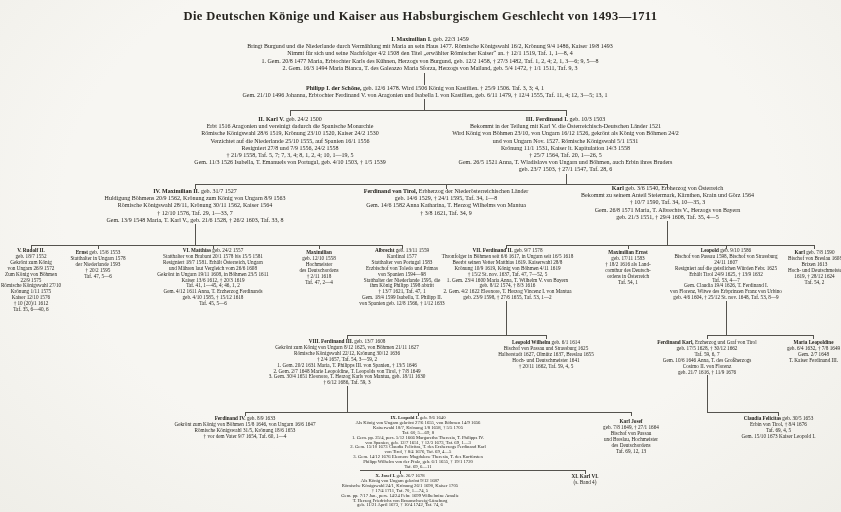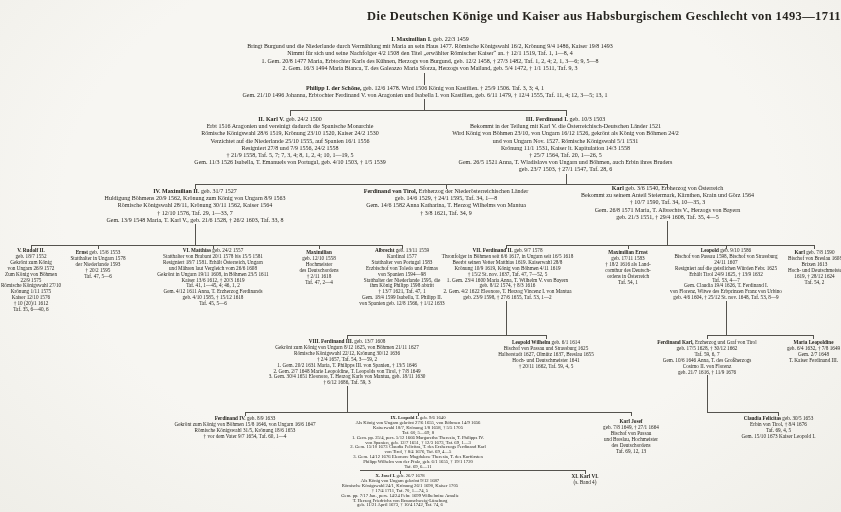--- a/index.html
+++ b/index.html
@@ -1,20 +1,20 @@
 <!DOCTYPE html>
 <html><head>
 <meta charset="utf-8">
 <style>
   html,body{margin:0;padding:0;}
   body{width:841px;height:512px;overflow:hidden;background:#f5f4ef;
        font-family:"Liberation Serif","DejaVu Serif",serif;color:#26241f;}
   #page{position:relative;width:841px;height:512px;
         background:radial-gradient(ellipse at 50% 40%, #f7f6f2 60%, #efeee8 100%);}
-  #title{position:absolute;left:0;right:0;top:9px;text-align:right;
+  #title{position:absolute;left:0;right:0;top:9px;text-align:center;
          font-size:12.5px;font-weight:bold;letter-spacing:.4px;}
   .p{position:absolute;text-align:center;font-size:5.2px;line-height:5.9px;}
   .p .hd,.p .ln{white-space:nowrap;}
   .p .b{font-weight:bold;}
   .p .b::after{content:" ";}
   .lg{font-size:6px;line-height:7.2px;}
   .tight{font-size:4.7px;line-height:4.9px;}
   .h{position:absolute;height:1px;background:#55534e;}
   .v{position:absolute;width:1px;background:#55534e;}
 </style>

